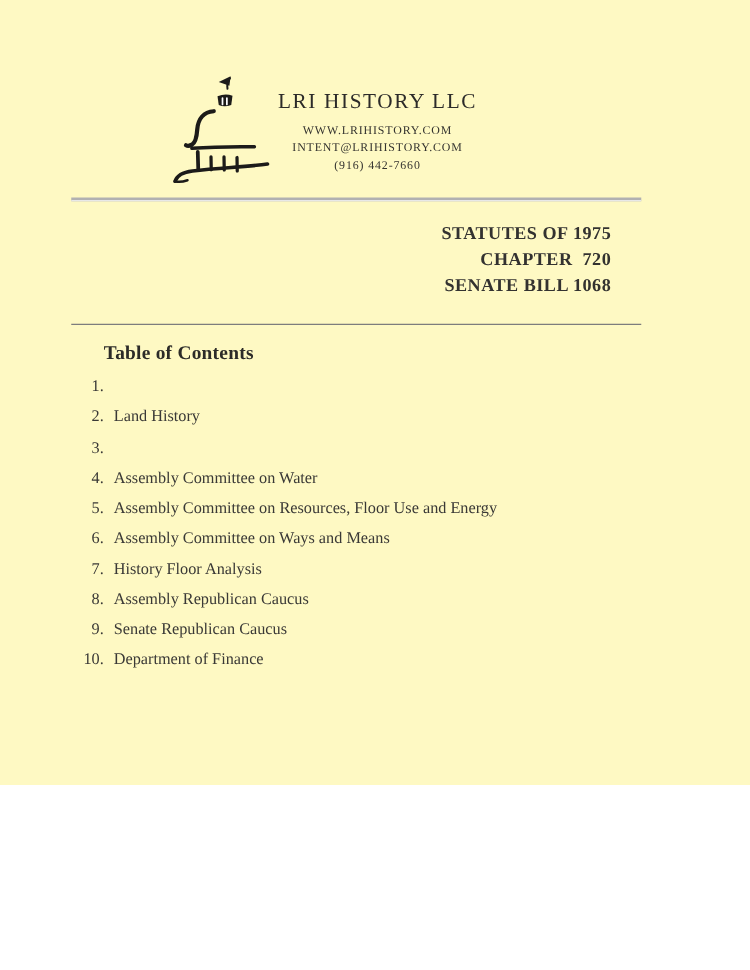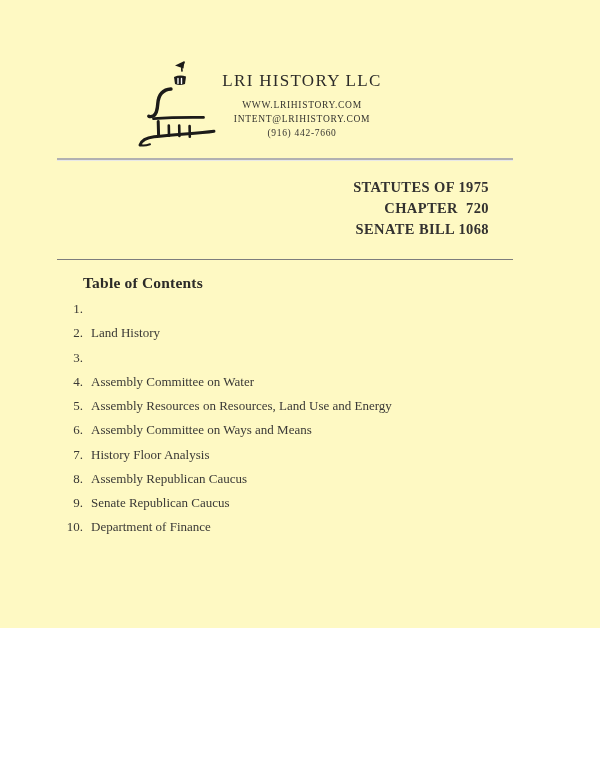--- a/index.html
+++ b/index.html
@@ -177,21 +177,21 @@
     </div>
     <div class="toc-row">
       <span class="toc-num">3.</span>
     </div>
     <div class="toc-row">
       <span class="toc-num">4.</span>
       <span class="toc-label">Assembly Committee on Water</span>
     </div>
     <div class="toc-row">
       <span class="toc-num">5.</span>
-      <span class="toc-label">Assembly Resources on Resources, Land Use and Energy</span>
+      <span class="toc-label">Assembly Committee on Resources, Floor Use and Energy</span>
     </div>
     <div class="toc-row">
       <span class="toc-num">6.</span>
       <span class="toc-label">Assembly Committee on Ways and Means</span>
     </div>
     <div class="toc-row">
       <span class="toc-num">7.</span>
       <span class="toc-label">History Floor Analysis</span>
     </div>
     <div class="toc-row">

